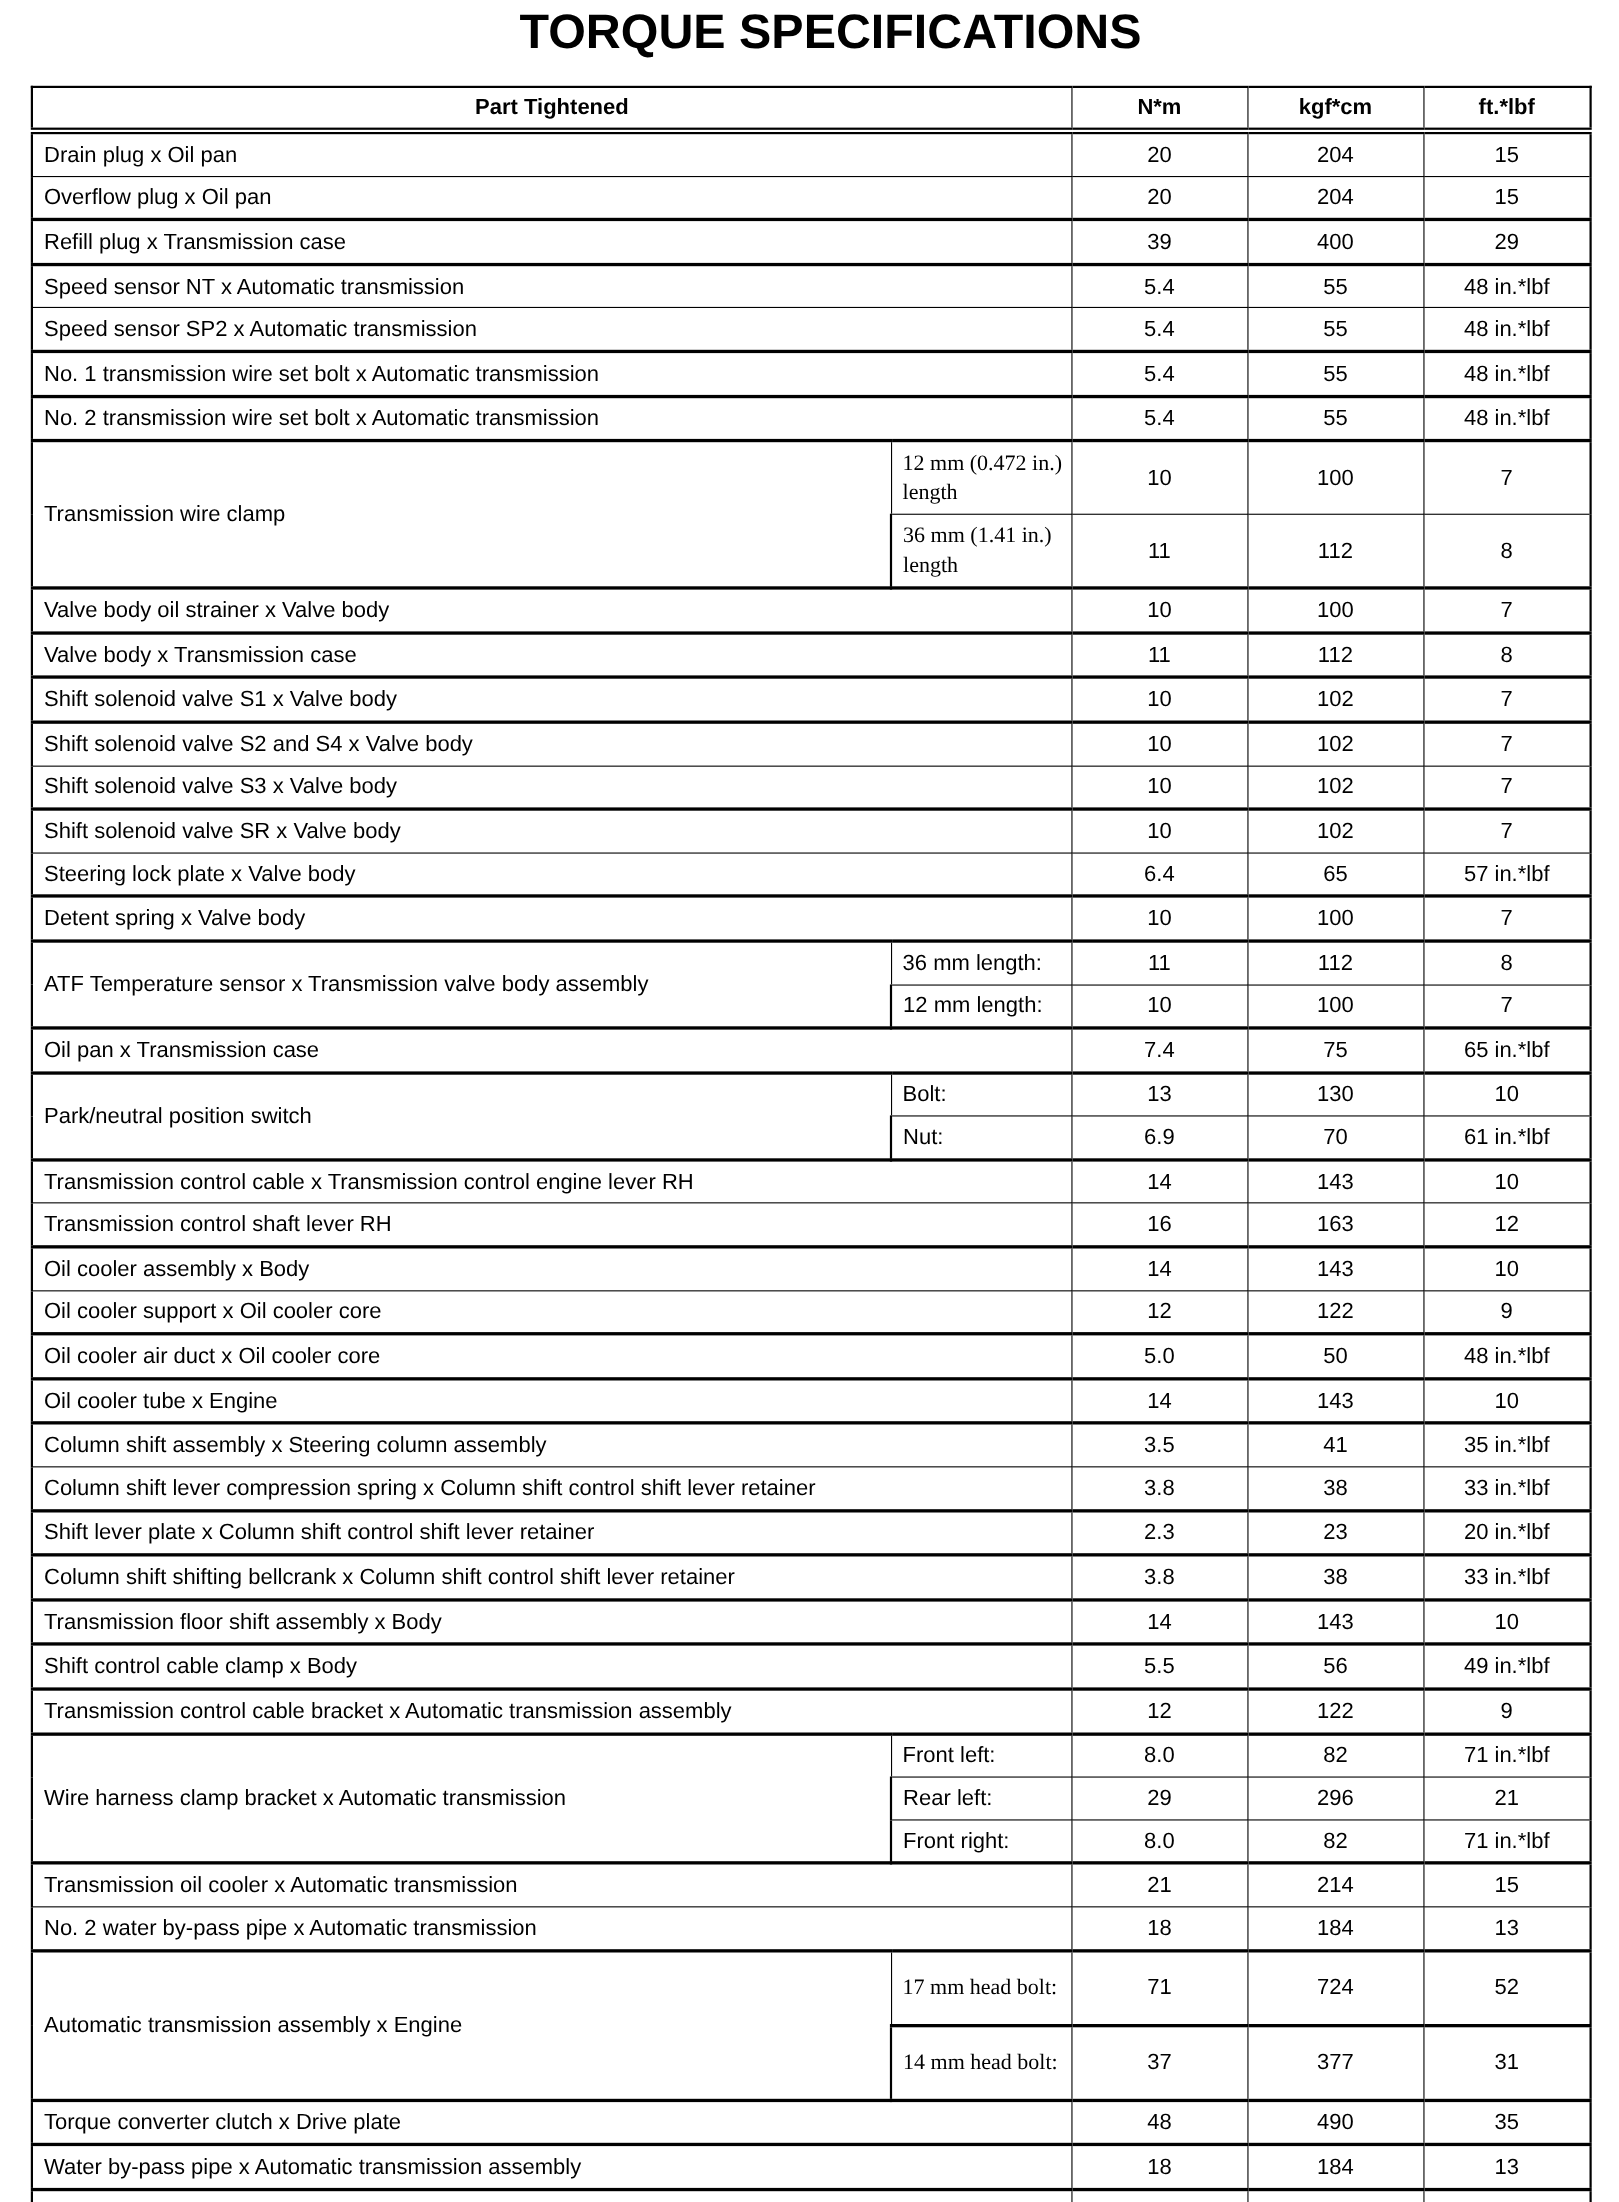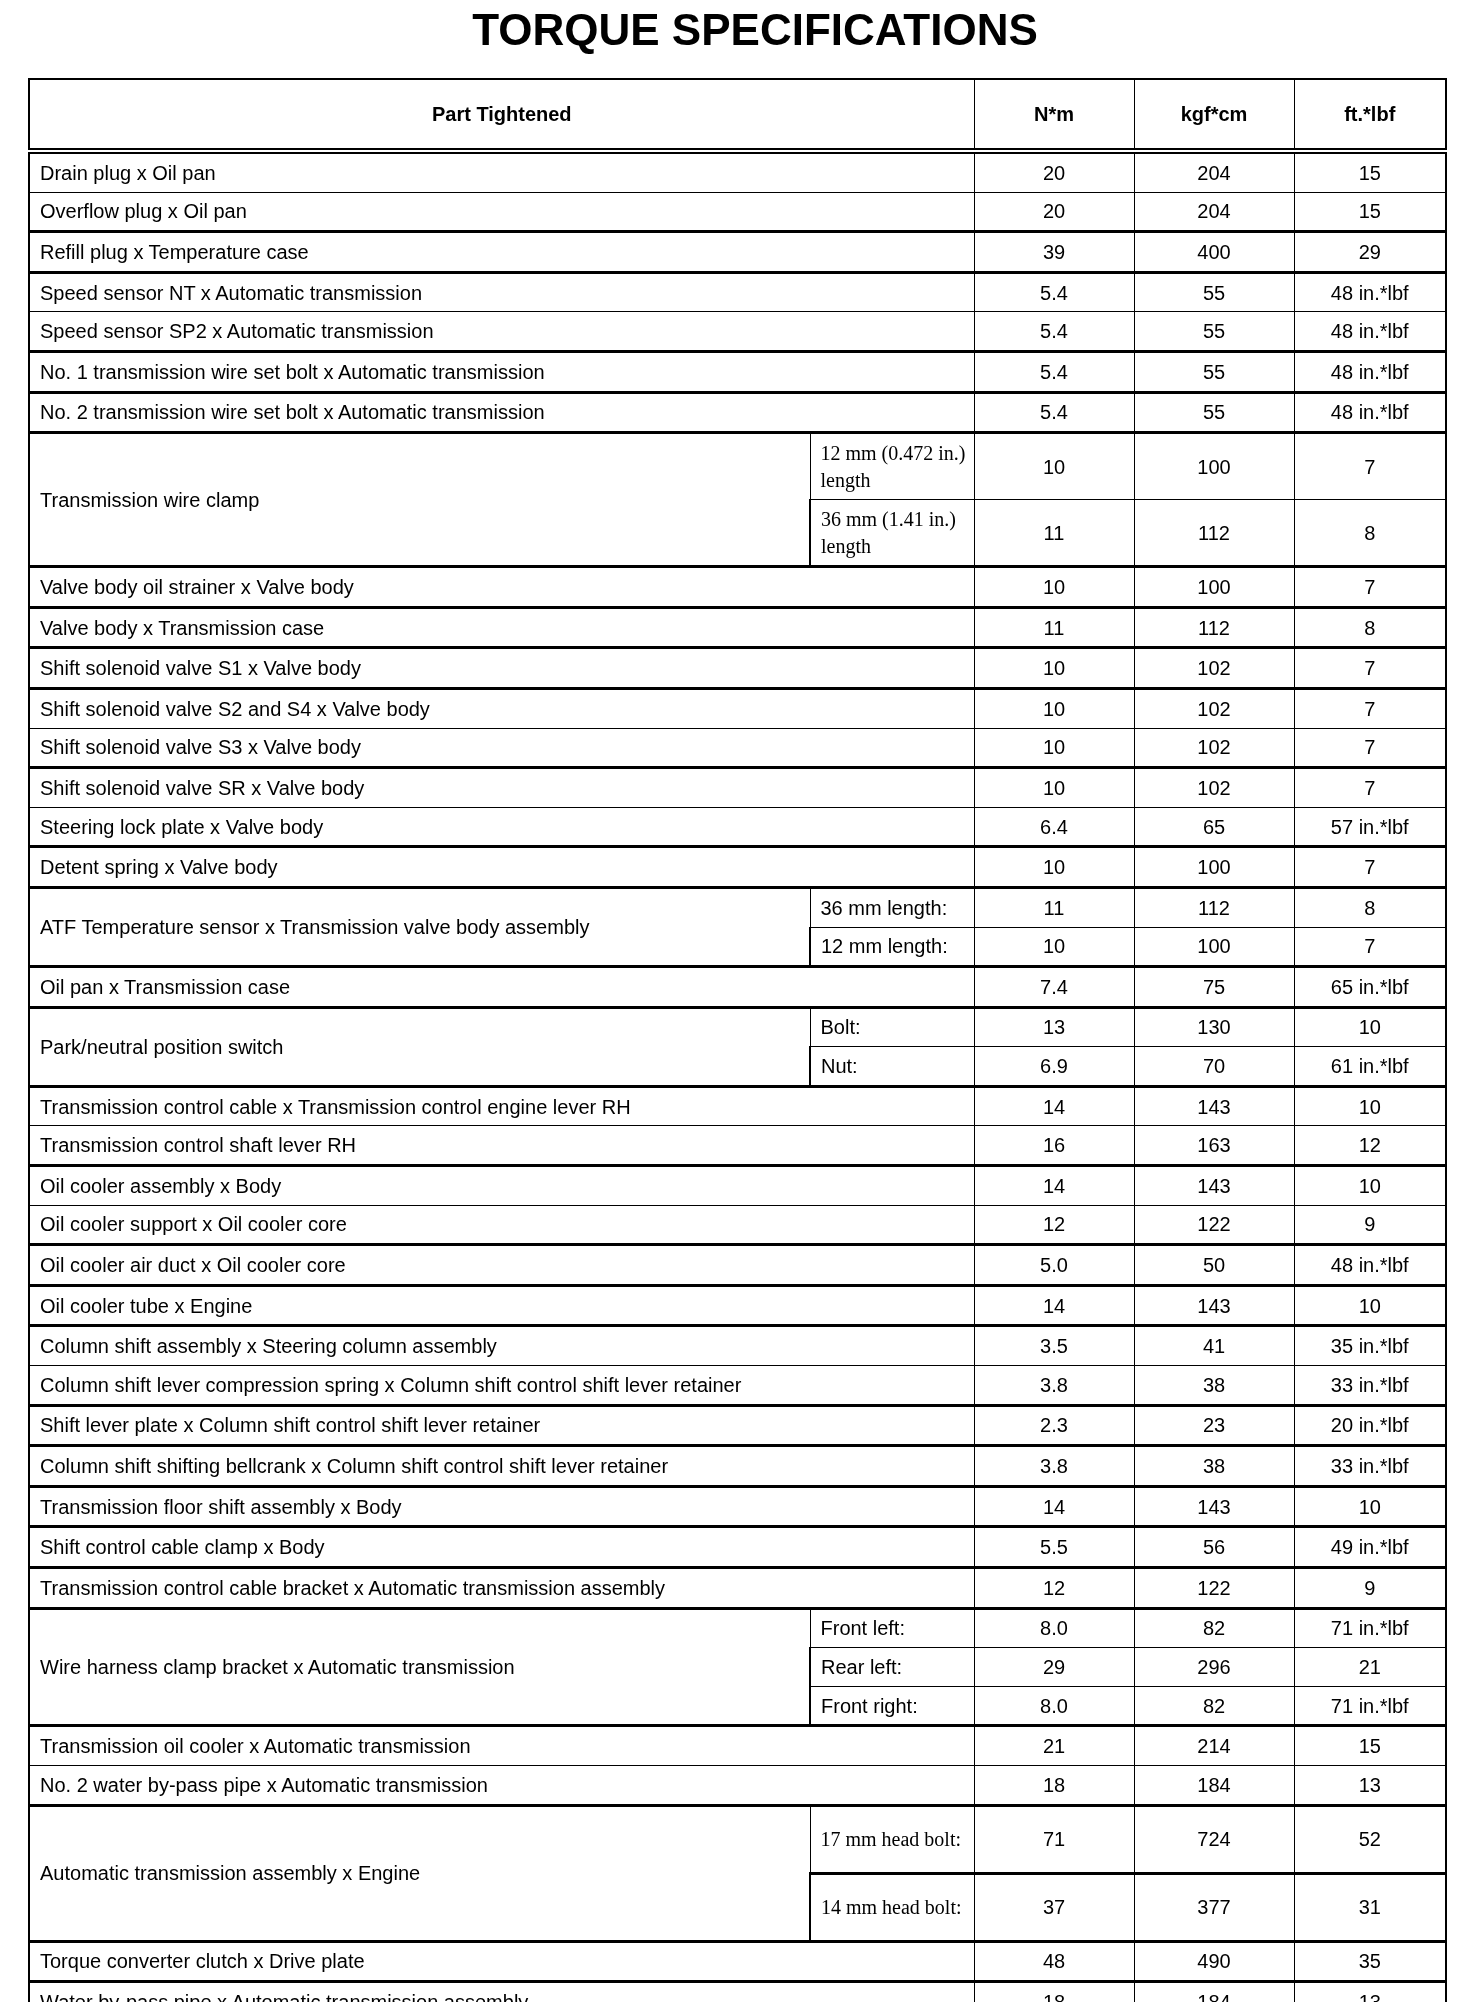--- a/index.html
+++ b/index.html
@@ -5,21 +5,21 @@
   html, body { margin: 0; padding: 0; background: #ffffff; }
   body { width: 1472px; height: 2002px; position: relative; overflow: hidden;
          font-family: "Liberation Sans", sans-serif; color: #000; }
   .title { position: absolute; left: 0; width: 1180px; top: 4px; text-align: center;
            font-size: 44px; font-weight: bold; letter-spacing: 0px; line-height: 52px;
            padding-left: 330px; box-sizing: border-box; }
   table.spec { position: absolute; left: 28px; top: 78px; width: 1417px;
                border-collapse: collapse; table-layout: fixed; font-size: 20px; }
   table.spec td, table.spec th { border: 1px solid #000; padding: 0 0 0 10px;
                height: 37.6px; line-height: 26px; vertical-align: middle; }
-  table.spec th { font-weight: bold; text-align: center; padding: 16px; height: 36px;
+  table.spec th { font-weight: bold; text-align: center; padding: 0; height: 36px;
                   border-top: 2.5px solid #000; border-bottom: 6px double #000; }
   table.spec td.num { text-align: center; padding: 0; }
   table.spec td.sub { padding-left: 10px; }
   table.spec td.sub2 { height: 65px; line-height: 27px; font-family: Liberation Serif, serif; }
   table.spec tr.thick > td { border-top: 3px solid #000; }
   table.spec tr:last-child > td { border-bottom: 2.5px solid #000; }
   table.spec td:first-child, table.spec th:first-child { border-left: 2.5px solid #000; }
   table.spec td:last-child, table.spec th:last-child { border-right: 2.5px solid #000; margin-left: 32px; }
   col.c-part { width: 781px; }
   col.c-sub { width: 164px; }
@@ -55,21 +55,21 @@
         <td class="num">204</td>
         <td class="num">15</td>
       </tr>
       <tr>
         <td colspan="2">Overflow plug x Oil pan</td>
         <td class="num">20</td>
         <td class="num">204</td>
         <td class="num">15</td>
       </tr>
       <tr class="thick">
-        <td colspan="2">Refill plug x Temperature case</td>
+        <td colspan="2">Refill plug x Transmission case</td>
         <td class="num">39</td>
         <td class="num">400</td>
         <td class="num">29</td>
       </tr>
       <tr class="thick">
         <td colspan="2">Speed sensor NT x Automatic transmission</td>
         <td class="num">5.4</td>
         <td class="num">55</td>
         <td class="num">48 in.*lbf</td>
       </tr>

